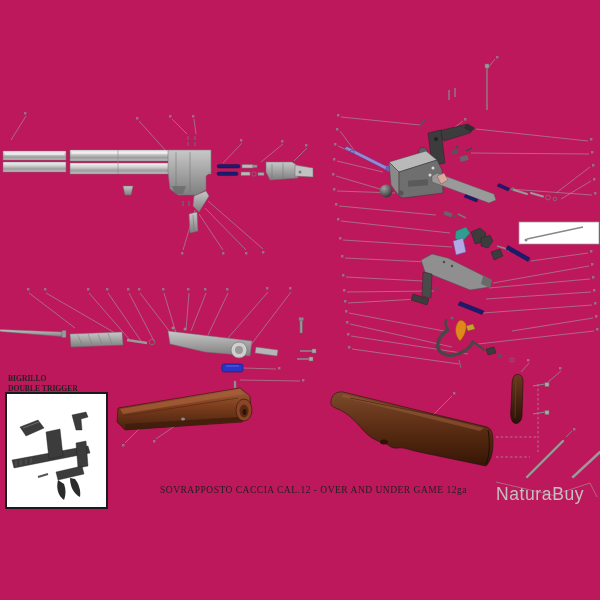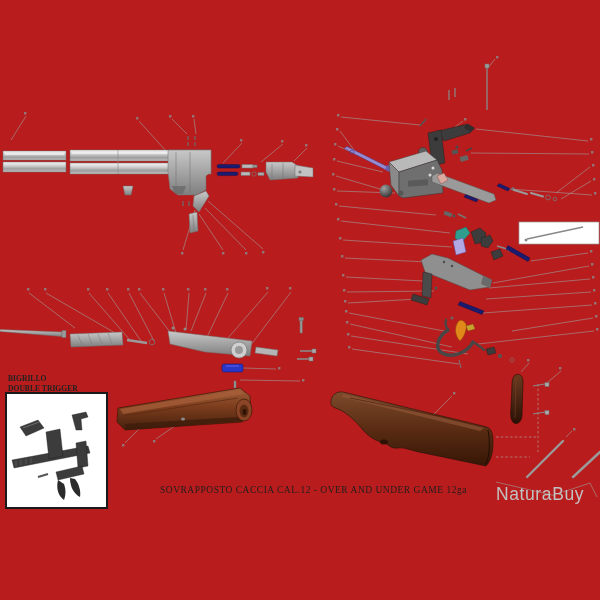--- a/index.html
+++ b/index.html
@@ -2,21 +2,21 @@
 <html style="--background: #ffffff; --metal_light: #d9d9d9; --metal_dark: #5f5f5f; --receiver_dark: #474747; --spring_navy: #1b1b70; --rod_purple: #968bd0; --part_teal: #2f9e8e; --part_lavender: #b2a8e4; --part_salmon: #d9a9a0; --trigger_orange: #e0881a; --selector_gold: #c9a22e; --part_blue: #2a36c8; --wood_light: #a2603a; --wood_dark: #45200d; --leader_line: #a0a0a0; --watermark_gray: #c2c2c2;"><head>
 <meta charset="utf-8">
 <style>
   :root{
     --leader_line:#a0a0a0;
     --spring_navy:#1b1b70;
     --trigger_orange:#e0881a;
     --watermark_gray:#c2c2c2;
   }
   html,body{margin:0;padding:0;background:#fff;}
-  .stage{position:relative;width:600px;height:600px;background:#b91c1c;overflow:hidden;}
+  .stage{position:relative;width:600px;height:600px;background:#be185d;overflow:hidden;}
   svg{position:absolute;left:0;top:0;}
   .leader{stroke:var(--leader_line);stroke-width:.6;fill:none;}
   .dash{stroke:#b0b0b0;stroke-width:.6;fill:none;stroke-dasharray:2.5 2.2;}
   .speck{fill:#8a8a8a;opacity:.8;}
   .navy{fill:var(--spring_navy);stroke:#0d0d45;stroke-width:.4;}
   .metal{stroke:#6f6f6f;stroke-width:.5;}
   .darkpart{fill:#3c3c3c;stroke:#1c1c1c;stroke-width:.4;}
   .cap{font-family:"Liberation Serif",serif;font-size:9.5px;letter-spacing:.5px;fill:#1f1f1f;}
   .inset-label{font-family:"Liberation Serif",serif;font-size:7.6px;font-weight:600;fill:#222;}
   .wm{font-family:"Liberation Sans",sans-serif;font-size:17.5px;letter-spacing:.6px;fill:var(--watermark_gray);}

